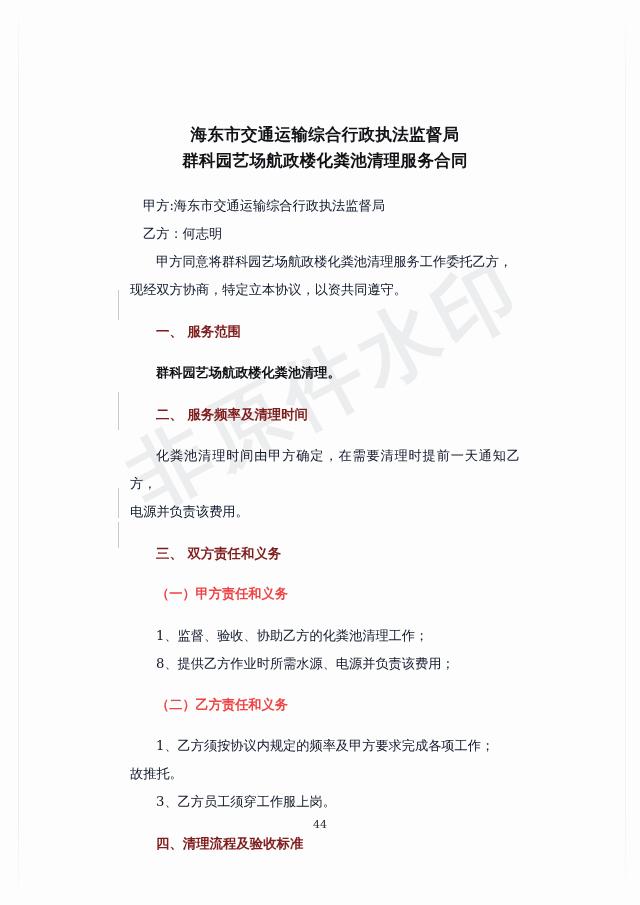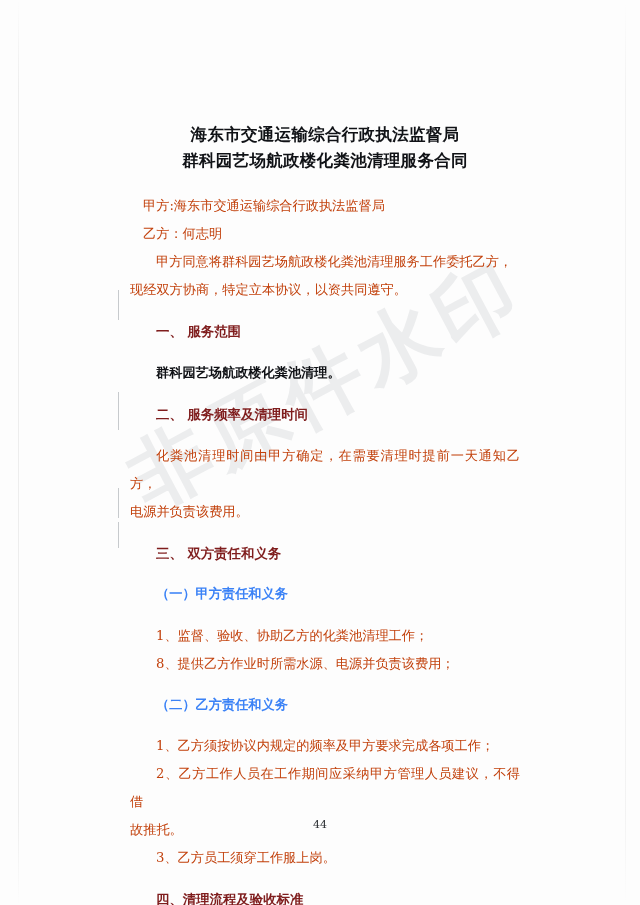--- a/index.html
+++ b/index.html
@@ -57,41 +57,41 @@
     font-size: 16.5px;
     line-height: 26px;
     letter-spacing: 0.3px;
     color: #101216;
   }
 
   .para {
     font-family: "DejaVu Serif", serif;
     font-size: 13.2px;
     line-height: 28px;
-    color: #c2410c;
+    color: #0f172a;
     margin: 0;
     text-align: justify;
   }
   .indent1 { text-indent: 26px; }
   .indent2 { text-indent: 13px; }
   .heading {
     font-family: "DejaVu Serif", serif;
     font-weight: bold;
     font-size: 13.4px;
     line-height: 28px;
     text-indent: 26px;
     color: #7f1d1d;
   }
   .subheading {
     font-family: "DejaVu Serif", serif;
     font-weight: bold;
     font-size: 13.2px;
     line-height: 28px;
     text-indent: 26px;
-    color: #3b82f6;
+    color: #ef4444;
   }
   .bold-para {
     font-family: "DejaVu Serif", serif;
     font-weight: bold;
     font-size: 13.2px;
     line-height: 28px;
     text-indent: 26px;
     color: #101216;
   }
 
@@ -168,21 +168,20 @@
     <p class="heading">二、  服务频率及清理时间</p>
     <p class="para indent1">化粪池清理时间由甲方确定，在需要清理时提前一天通知乙方，</p>
     <p class="para">电源并负责该费用。</p>
 
     <p class="heading">三、  双方责任和义务</p>
     <p class="subheading">（一）甲方责任和义务</p>
     <p class="para indent1">1、监督、验收、协助乙方的化粪池清理工作；</p>
     <p class="para indent1">8、提供乙方作业时所需水源、电源并负责该费用；</p>
     <p class="subheading">（二）乙方责任和义务</p>
     <p class="para indent1">1、乙方须按协议内规定的频率及甲方要求完成各项工作；</p>
-    <p class="para indent1">2、乙方工作人员在工作期间应采纳甲方管理人员建议，不得借</p>
     <p class="para">故推托。</p>
     <p class="para indent1">3、乙方员工须穿工作服上岗。</p>
 
     <p class="heading">四、清理流程及验收标准</p>
 
   </div>
 
   <div class="page-number">44</div>
 
 </div>

